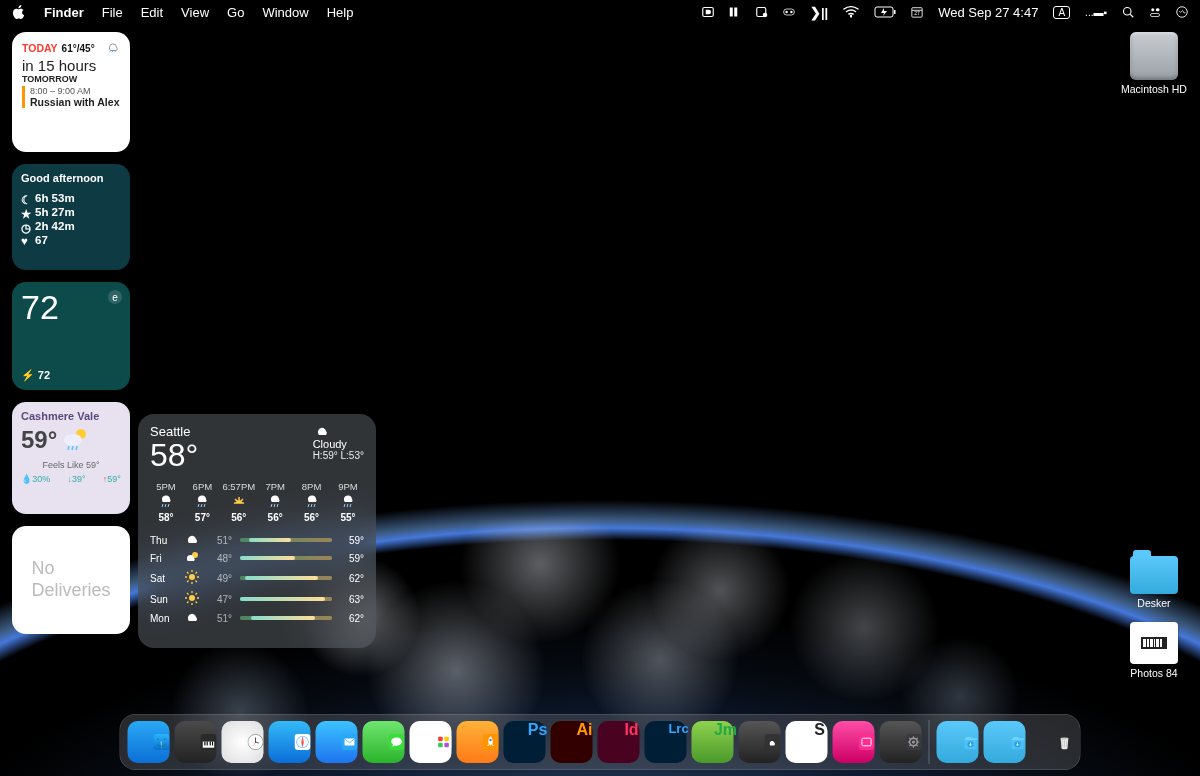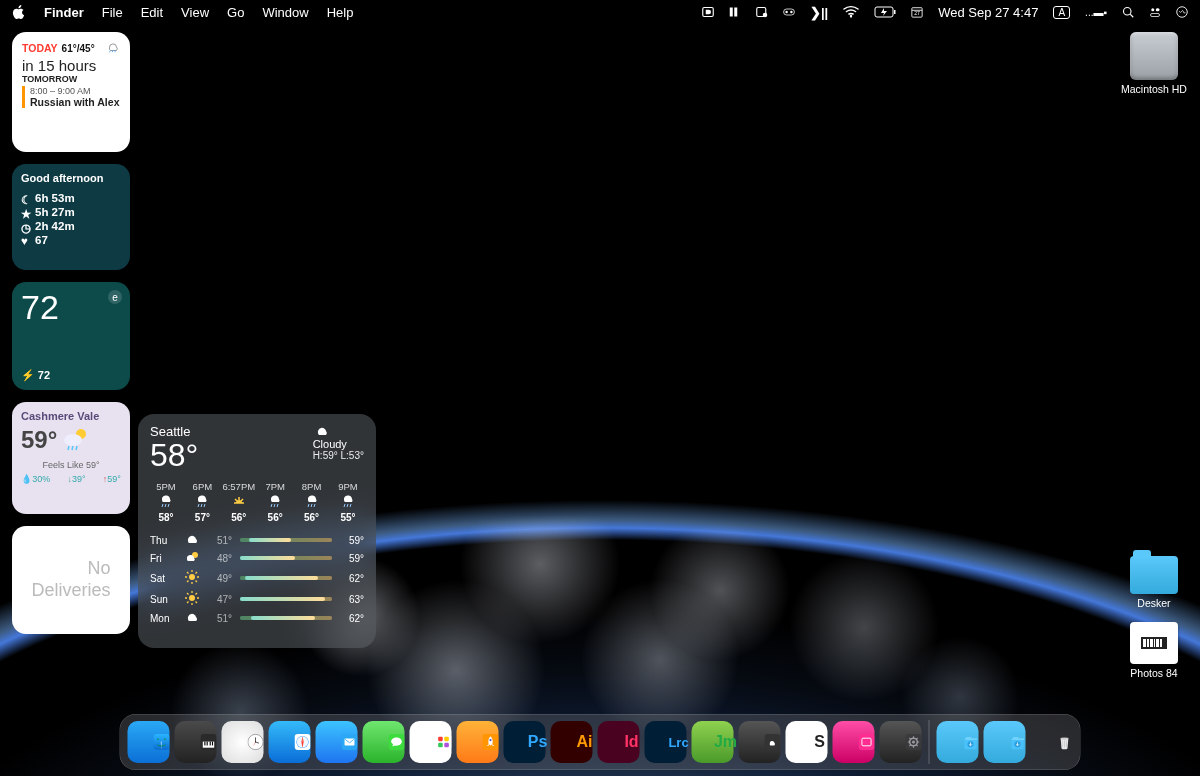--- a/index.html
+++ b/index.html
@@ -77,21 +77,21 @@
 
 .w-cash { background: #e8e2f0; color: #333; height: 112px; }
 .w-cash .loc { font-size: 11px; font-weight: 600; color: #5a4a7a; }
 .w-cash .tmain { display: flex; align-items: center; gap: 4px; margin-top: 4px; }
 .w-cash .tmain .t { font-size: 24px; font-weight: 600; color: #444; }
 .w-cash .feels { font-size: 9px; color: #666; margin-top: 6px; text-align: center; }
 .w-cash .stats { display: flex; justify-content: space-between; font-size: 9px; margin-top: 4px; }
 .w-cash .stats span:nth-child(1){color:#3aa;} .w-cash .stats span:nth-child(2){color:#5a8;} .w-cash .stats span:nth-child(3){color:#c66;}
 
 
-.w-del { background: #fff; color: #bbb; height: 108px; display: flex; align-items: center; justify-content: center; text-align: right; font-size: 18px; font-weight: 500; line-height: 1.2; }
+.w-del { background: #fff; color: #bbb; height: 108px; display: flex; align-items: center; justify-content: center; text-align: left; font-size: 18px; font-weight: 500; line-height: 1.2; }
 
 
 .w-seattle {
   position: absolute; top: 414px; left: 138px; width: 238px; height: 234px;
   background: rgba(90,95,100,0.55); border-radius: 16px; padding: 10px 12px; color: #fff;
   backdrop-filter: blur(20px);
 }
 .w-seattle .head { display: flex; justify-content: space-between; }
 .w-seattle .city { font-size: 13px; font-weight: 500; }
 .w-seattle .cur { font-size: 32px; font-weight: 300; line-height: 1; }
@@ -120,21 +120,21 @@
 .photosdb .iconbox { background: #fff; border-radius: 4px; box-shadow: 0 1px 3px rgba(0,0,0,0.4); height: 42px; }
 
 
 .dock {
   position: absolute; bottom: 6px; left: 50%; transform: translateX(-50%);
   background: rgba(120,120,125,0.32); border-radius: 16px; padding: 6px 8px;
   display: flex; align-items: center; gap: 5px;
   box-shadow: inset 0 0 0 0.5px rgba(255,255,255,0.25);
 }
 .dock .sep { width: 1px; height: 44px; background: rgba(255,255,255,0.25); margin: 0 2px; }
-.dock .app { width: 42px; height: 42px; border-radius: 10px; display: flex; align-items: center; justify-content: center; font-size: 18px; font-weight: 700; color: #fff; position: relative; padding-left: 26px; }
+.dock .app { width: 42px; height: 42px; border-radius: 10px; display: flex; justify-content: center; font-size: 18px; font-weight: 700; color: #fff; position: relative; padding-left: 26px; }
 .dock .app svg { width: 42px; height: 42px; }
 .mini-ico { width: 12px; height: 12px; }
 </style>
 </head>
 <body>
 
 <div class="wallpaper"></div>
 
 <div class="menu-bar">
   <div class="left">

